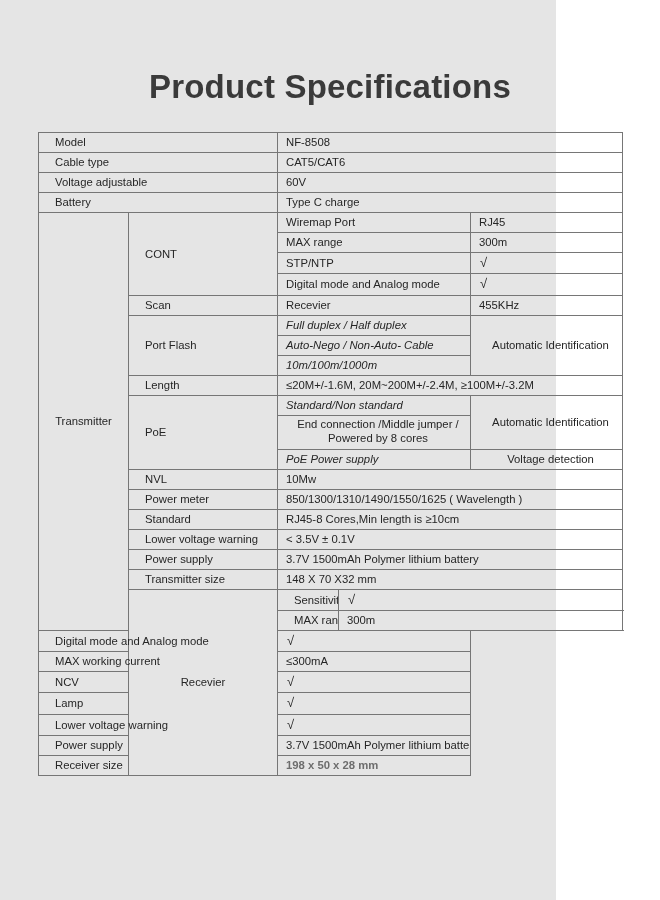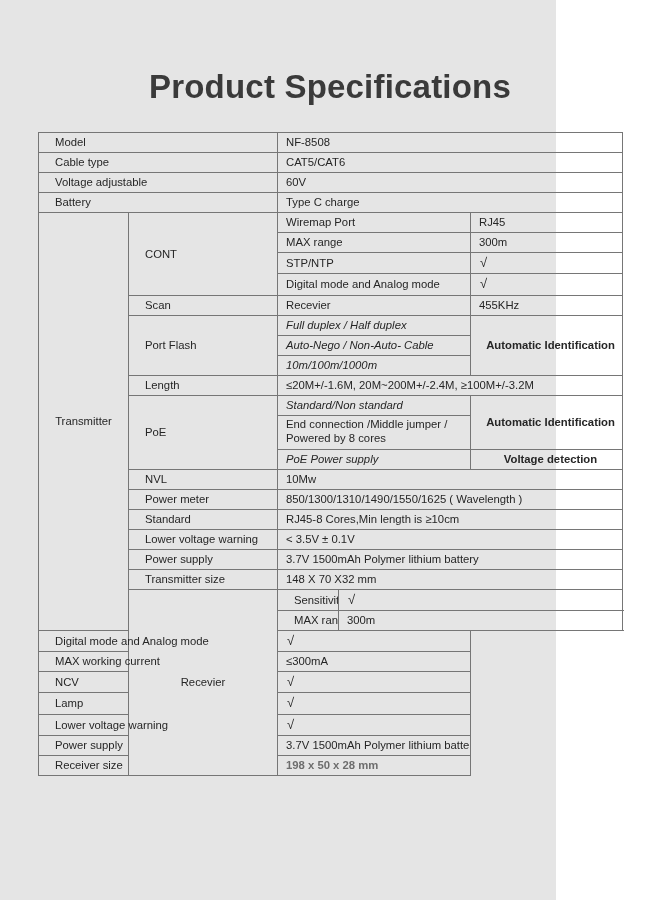--- a/index.html
+++ b/index.html
@@ -59,31 +59,31 @@
     padding-left: 0;
     margin-left: 48px;
   }
   td.mid {
     padding-left: 16px;
     margin-top: 14px;
   }
   td.ctr {
     text-align: center;
     padding-left: 8px;
-    font-weight: bold;
   }
   td.chk {
     padding-left: 9px;
     font-size: 13px;
   }
   td.wrap {
     white-space: normal;
     line-height: 1.22;
     padding-top: 2px;
     padding-bottom: 2px;
+    text-align: center;
   }
   .tall { height: 22px; font-style: italic; }
   .faded { color: #6d6d6d; font-weight: bold; }
 </style>
 </head>
 <body>
 
 <div class="page">
 
   <div class="title">Product Specifications</div>

